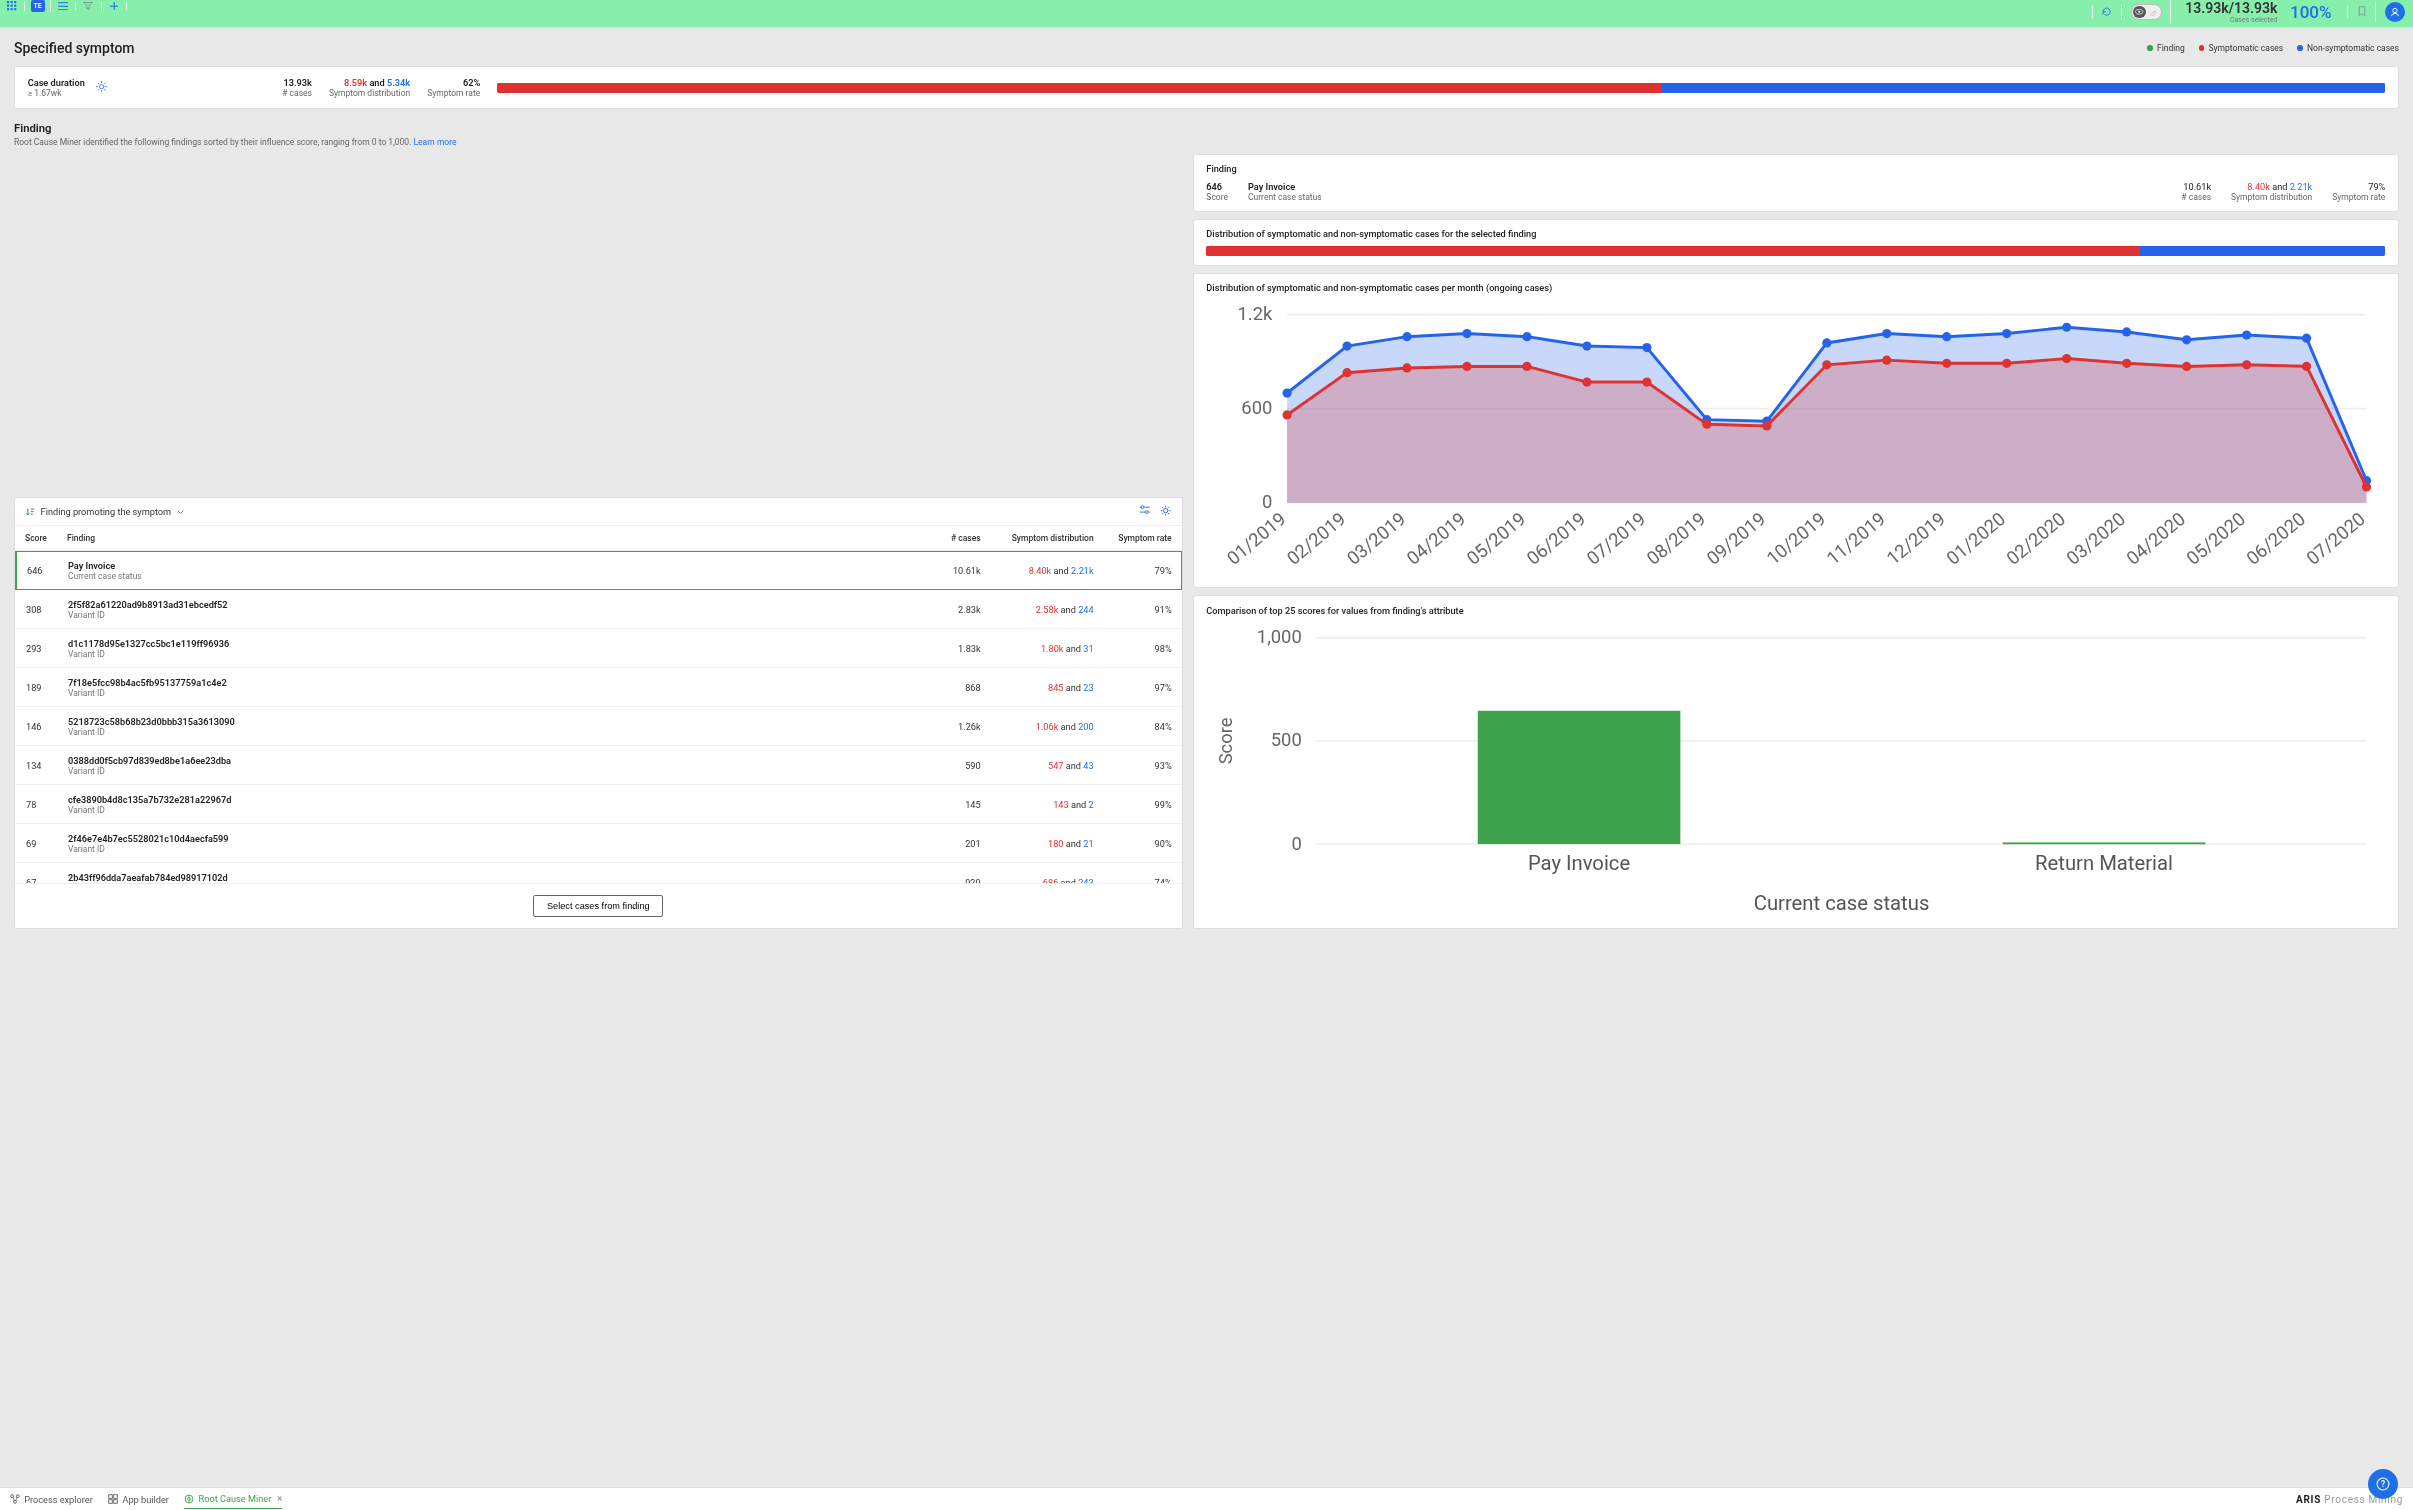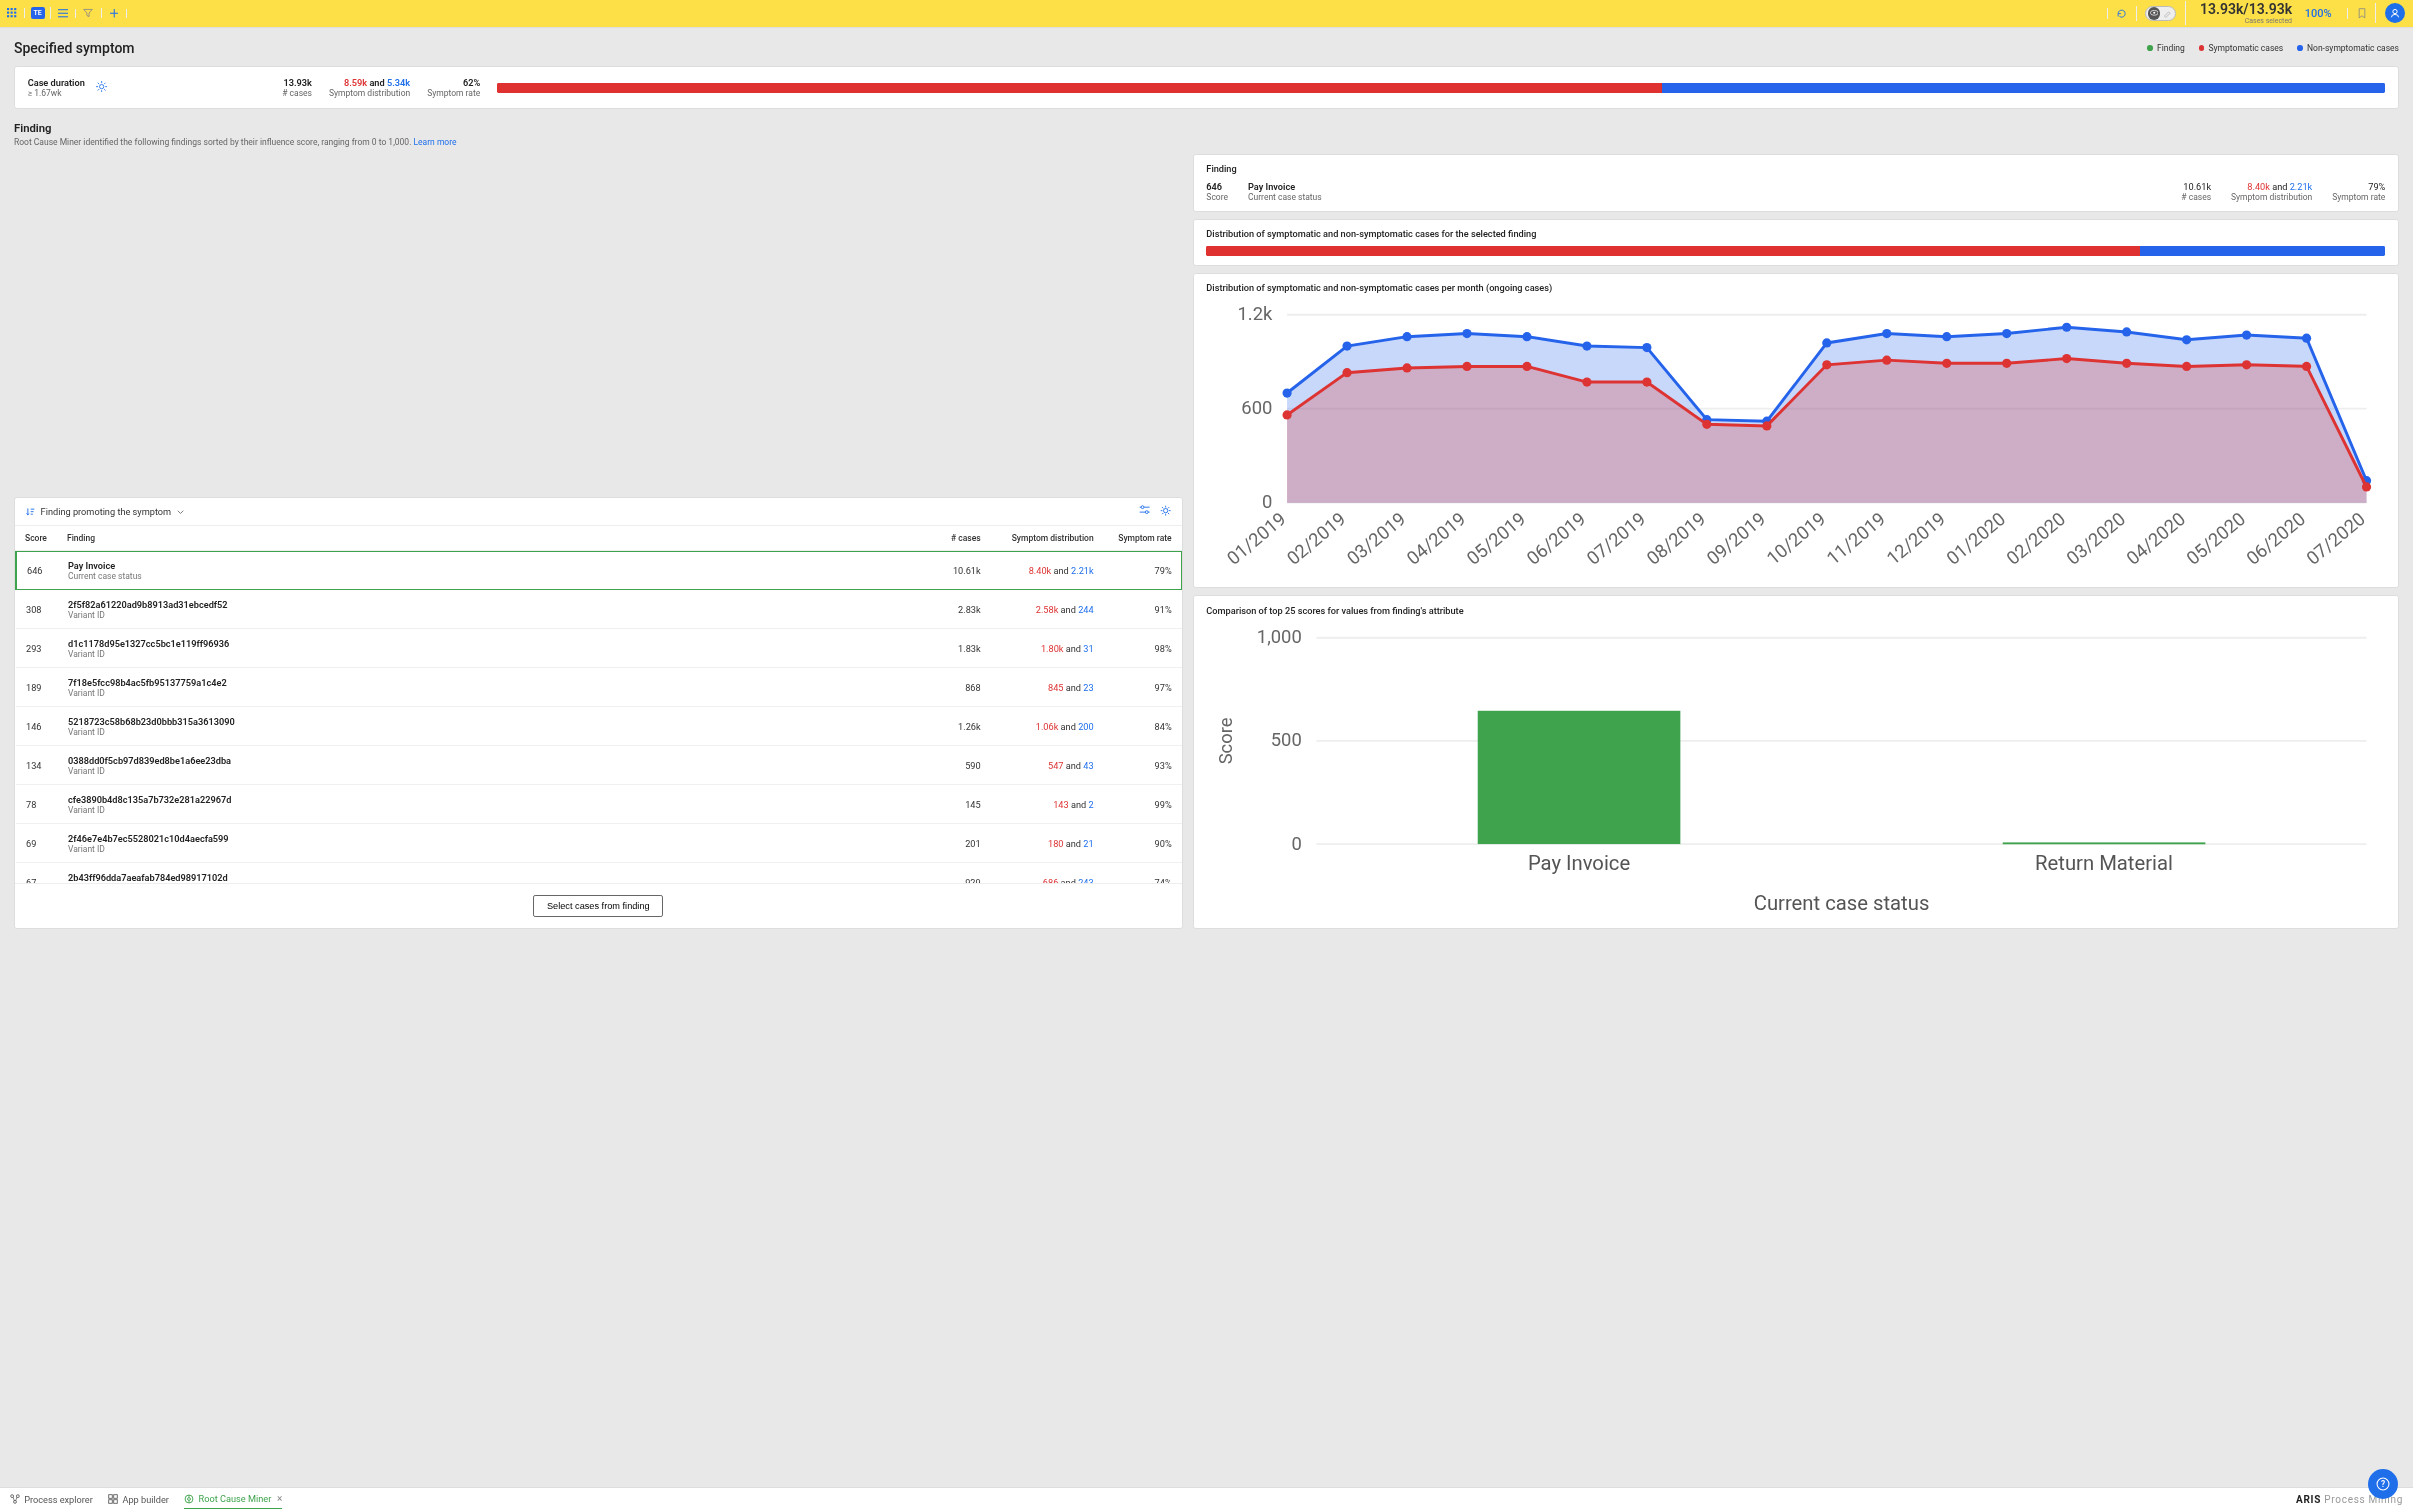--- a/index.html
+++ b/index.html
@@ -1,29 +1,29 @@
 <!DOCTYPE html>
 <html style="font-size:11.3px"><head>
 <meta charset="utf-8">
 <style>
   * { box-sizing: border-box; margin: 0; padding: 0; }
   body { font-family: -apple-system, "Segoe UI", Roboto, Arial, sans-serif; font-size: 9.2px; color: #333; background: #e8e8e8; }
 
   
-  .topbar { height: 27.5px; background: #fde047; border-bottom: 0.7px solid #ddd; display: flex; align-items: center; }
+  .topbar { height: 27.5px; background: #86efac; border-bottom: 0.7px solid #ddd; display: flex; align-items: flex-start; }
   .tb-left { display: flex; align-items: center; }
   .tb-cell { width: 25.4px; display: flex; align-items: center; justify-content: center; border-right: 0.7px solid #eee; cursor: pointer; }
   .tb-tag { background: #2563eb; color: #fff; font-size: 7px; font-weight: 600; padding: 2.1px 2.8px; border-radius: 2.1px; }
   .tb-spacer { flex: 1; }
   .tb-right { display: flex; align-items: center; }
   .tb-rcell { padding: 0 8.5px; display: flex; align-items: center; border-left: 0.7px solid #eee; height: 100%; cursor: pointer; }
   .tb-meta { display: flex; flex-direction: column; align-items: flex-end; padding: 0 5.6px; }
   .tb-meta .k { font-size: 14px; font-weight: 600; color: #333; }
   .tb-meta .l { font-size: 7px; color: #777; }
-  .tb-pct { color: #1f6feb; font-size: 11px; font-weight: 500; padding: 0 7px; }
+  .tb-pct { color: #1f6feb; font-size: 17px; font-weight: 500; padding: 0 7px; }
   .avatar { width: 20px; height: 20px; border-radius: 50%; background: #1f6feb; display: flex; align-items: center; justify-content: center; }
   .eyepill { width: 31px; height: 15.5px; border: 0.7px solid #bbb; border-radius: 7.8px; background: #eee; display: flex; align-items: center; padding: 0 1.4px; gap: 2.8px; }
   .eyepill .eye { width: 12.7px; height: 12.7px; border-radius: 6.4px; background: #555; display: flex; align-items: center; justify-content: center; }
   .muted-ico { color: #999; }
 
   
   .page { padding: 12.7px 14px 0 14px; }
   .title-row { display: flex; align-items: center; margin-bottom: 10px; }
   .title-row h1 { font-size: 14px; font-weight: 500; color: #222; flex: 1; }
   .legend { display: flex; gap: 14px; font-size: 8.5px; color: #333; }

